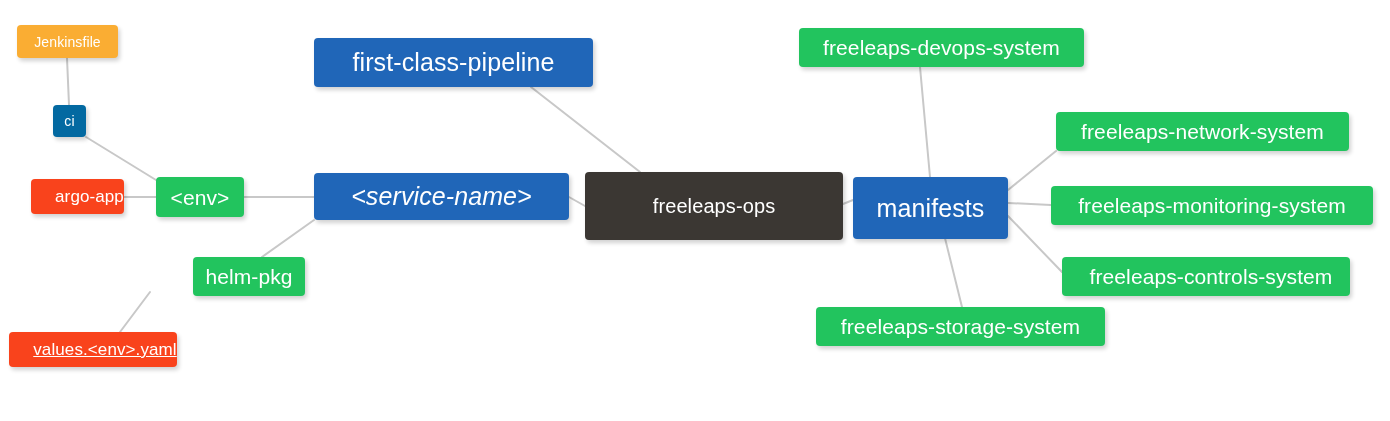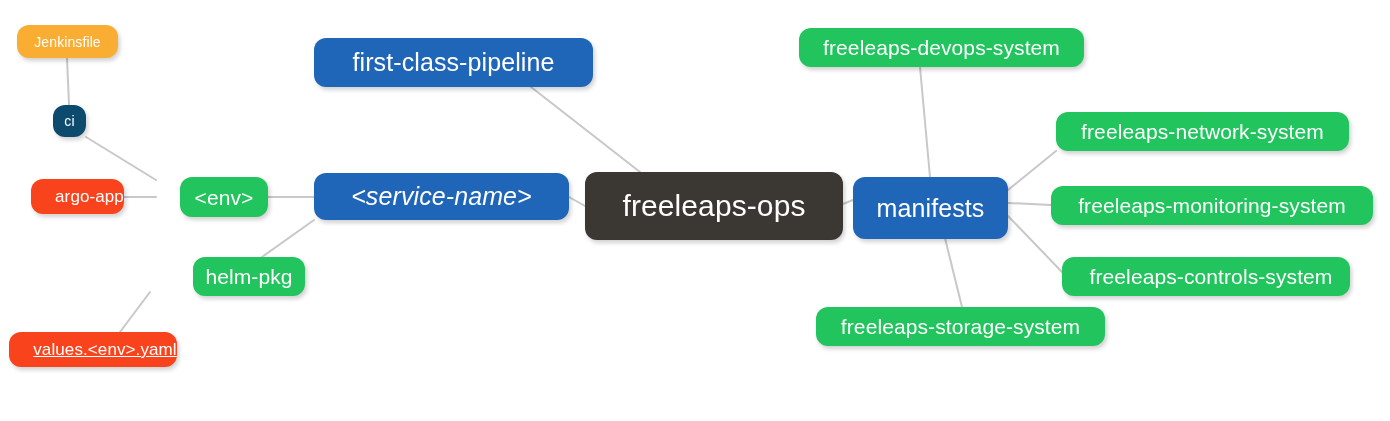--- a/index.html
+++ b/index.html
@@ -24,33 +24,33 @@
     width: 1390px;
     height: 421px;
     pointer-events: none;
   }
   .node {
     position: absolute;
     display: flex;
     align-items: center;
     justify-content: center;
     box-sizing: border-box;
-    border-radius: 12px;
+    border-radius: 4px;
     color: #ffffff;
     white-space: nowrap;
     box-shadow: 2px 3px 4px rgba(0,0,0,0.18);
     line-height: 1;
     letter-spacing: 0.1px;
   }
   .node-label {
     display: block;
     white-space: nowrap;
   }
   
-  .lvl-root  { background: #3b3733; font-size: 30px; }
+  .lvl-root  { background: #3b3733; font-size: 20px; }
   .lvl-blue  { background: #2066b8; font-size: 25px; }
   .lvl-green { background: #22c45e; font-size: 21px; }
   .lvl-green-sm { background: #22c45e; font-size: 21px; }
   .lvl-red   { background: #f9431c; font-size: 17px; padding-left: 24px; }
   .lvl-red-sm{ background: #f9431c; font-size: 14px; }
   .lvl-orange{ background: #faad33; font-size: 14px; }
 </style>
 </head>
 <body>
 
@@ -77,27 +77,27 @@
       </div>
       <div class="node lvl-blue" style="left: 314px; top: 173px; width: 255px; height: 47px; background: rgb(32, 102, 184); font-style: italic;">
         <span class="node-label">&lt;service-name&gt;</span>
       </div>
       <div class="node lvl-blue" style="left: 314px; top: 38px; width: 279px; height: 49px; background: rgb(32, 102, 184); align-items: center;">
         <span class="node-label">first-class-pipeline</span>
       </div>
       <div class="node lvl-blue" style="left: 853px; top: 177px; width: 155px; height: 62px; background: rgb(32, 102, 184);">
         <span class="node-label">manifests</span>
       </div>
-      <div class="node lvl-green" style="left: 156px; top: 177px; width: 88px; height: 40px; background: rgb(34, 196, 94); margin-left: 24px;">
+      <div class="node lvl-green" style="left: 156px; top: 177px; width: 88px; height: 40px; background: rgb(34, 196, 94);">
         <span class="node-label">&lt;env&gt;</span>
       </div>
       <div class="node lvl-green" style="left: 150px; top: 257px; width: 112px; height: 39px; background: rgb(34, 196, 94); margin-left: 43px;">
         <span class="node-label">helm-pkg</span>
       </div>
-      <div class="node lvl-red-sm" style="left: 53px; top: 105px; width: 33px; height: 32px; background: #0c4a6e;">
+      <div class="node lvl-red-sm" style="left: 53px; top: 105px; width: 33px; height: 32px; background: #0369a1;">
         <span class="node-label">ci</span>
       </div>
       <div class="node lvl-orange" style="left: 17px; top: 25px; width: 101px; height: 33px; background: rgb(250, 173, 51);">
         <span class="node-label">Jenkinsfile</span>
       </div>
       <div class="node lvl-red" style="left: 31px; top: 179px; width: 93px; height: 35px; background: rgb(249, 67, 28);">
         <span class="node-label">argo-app</span>
       </div>
       <div class="node lvl-red" style="left: 9px; top: 332px; width: 168px; height: 35px; background: rgb(249, 67, 28); text-decoration: underline;">
         <span class="node-label">values.&lt;env&gt;.yaml</span>

